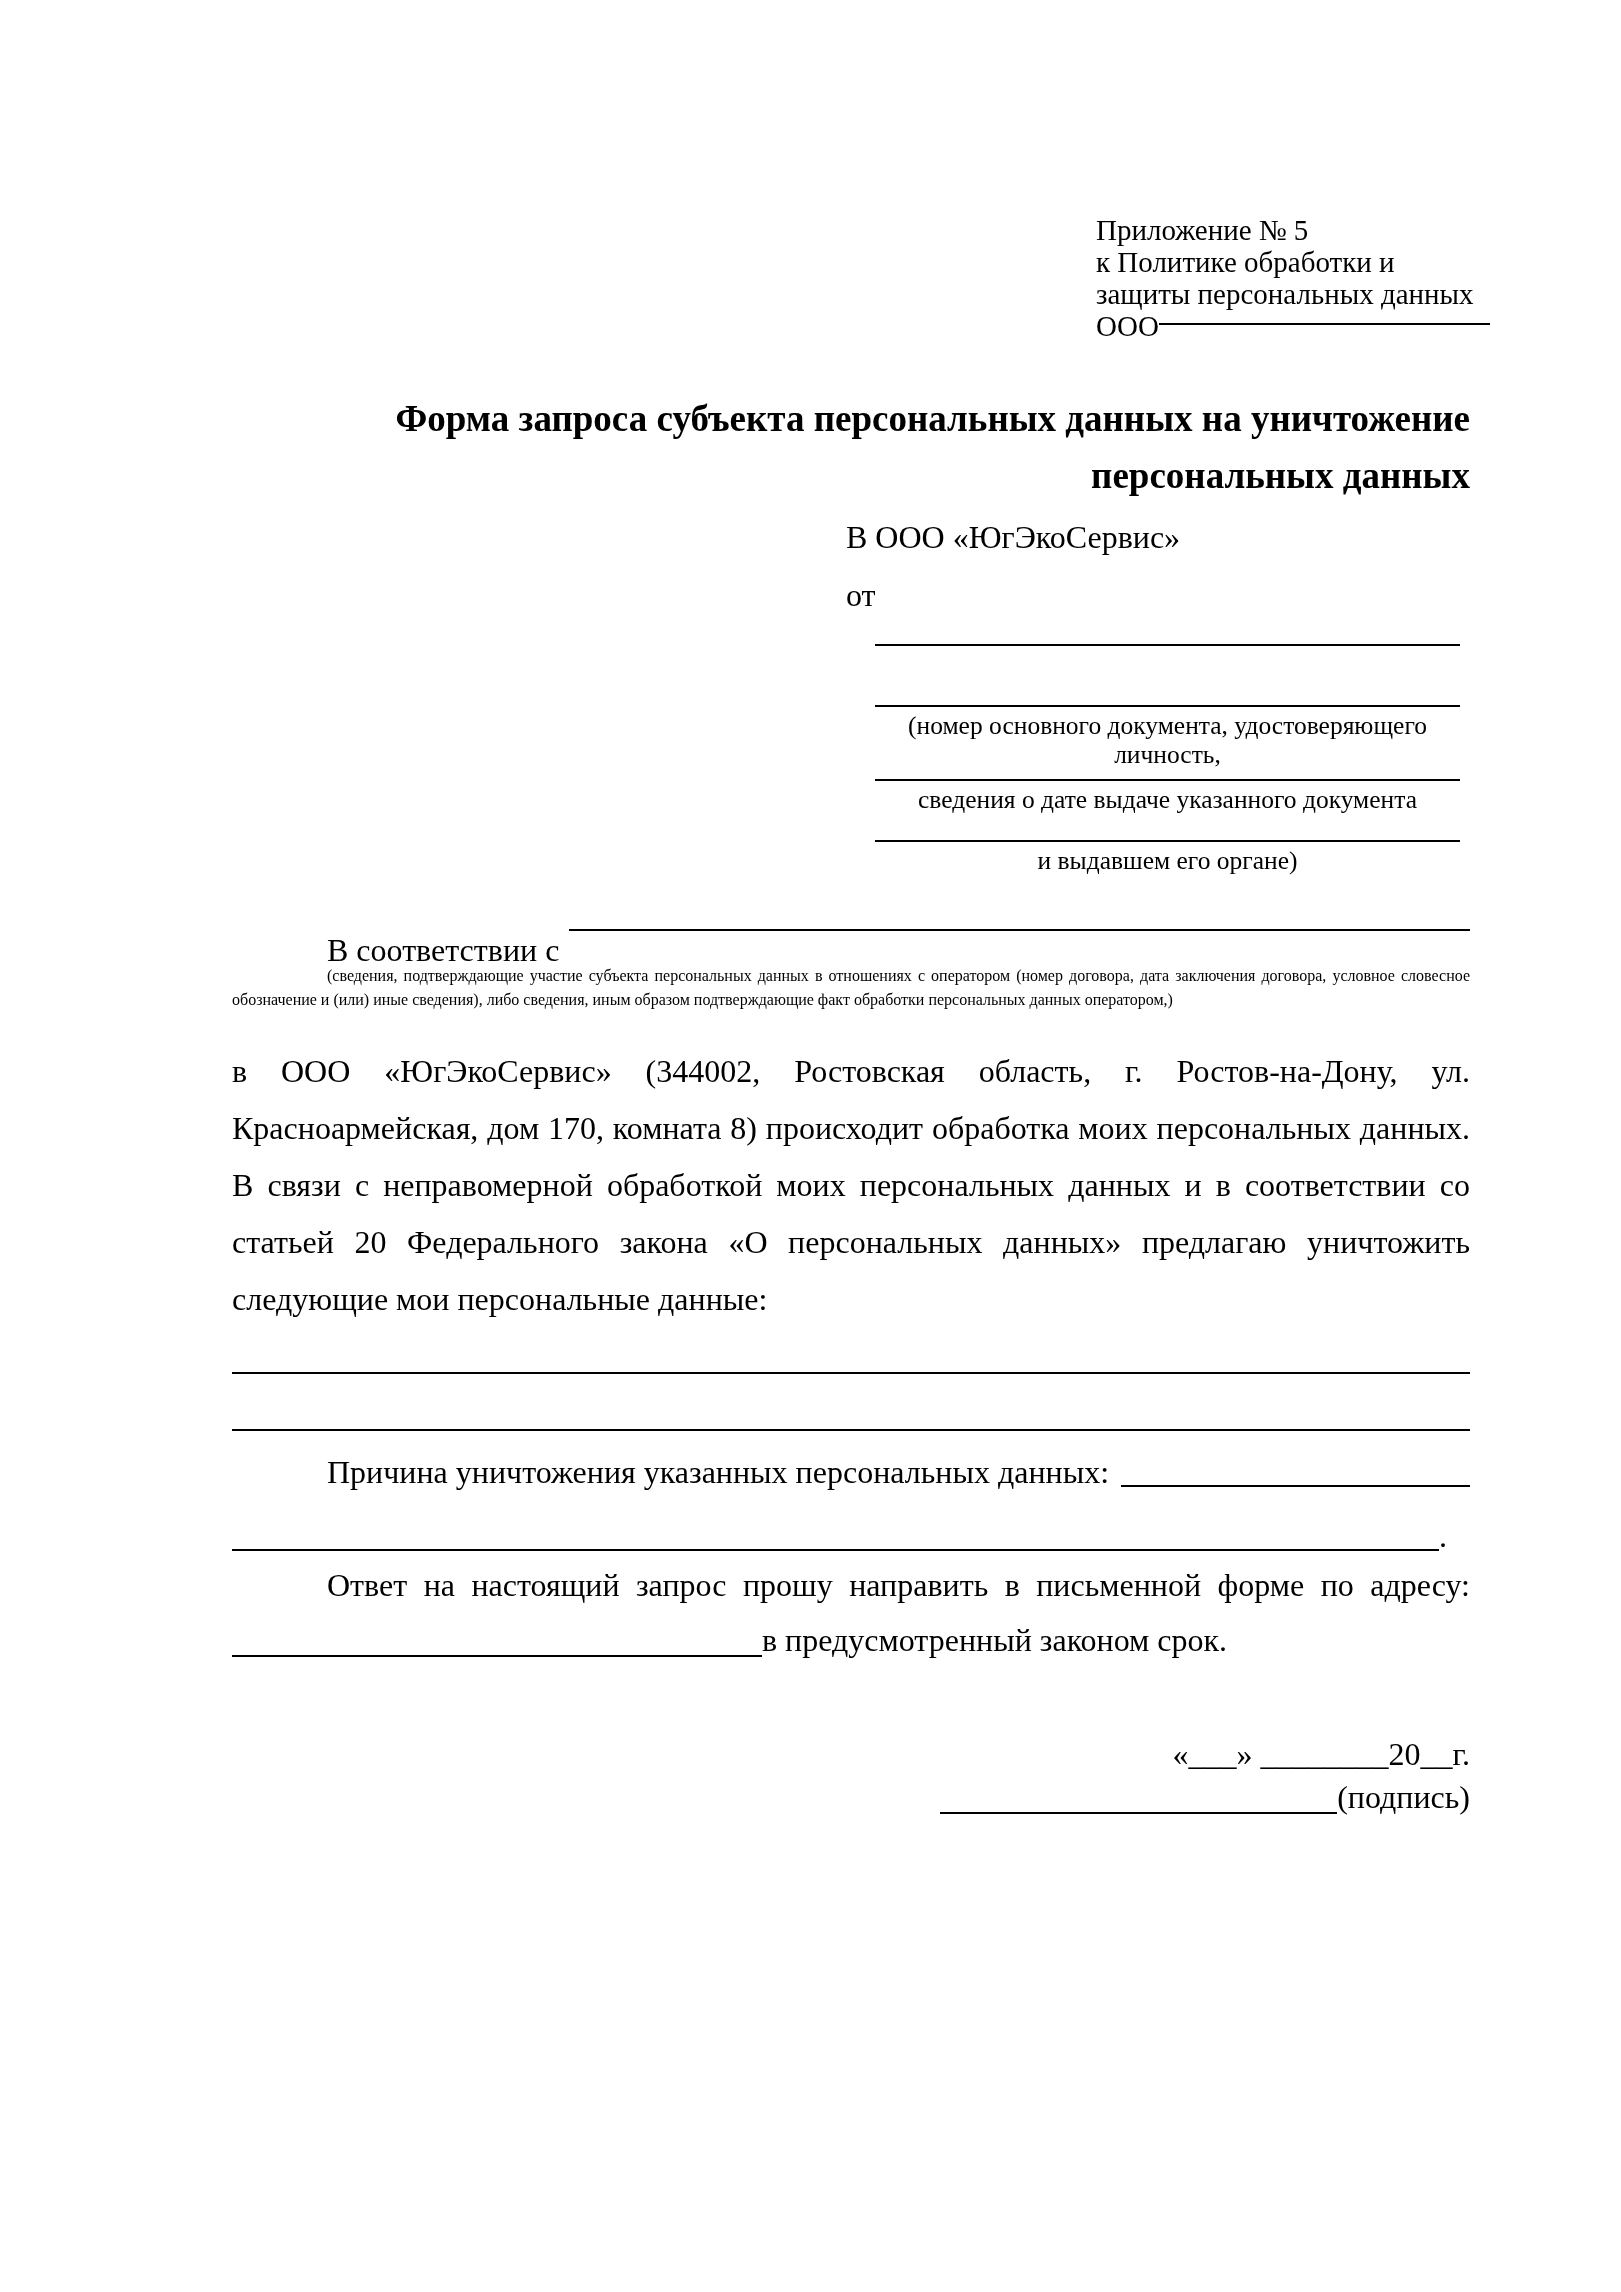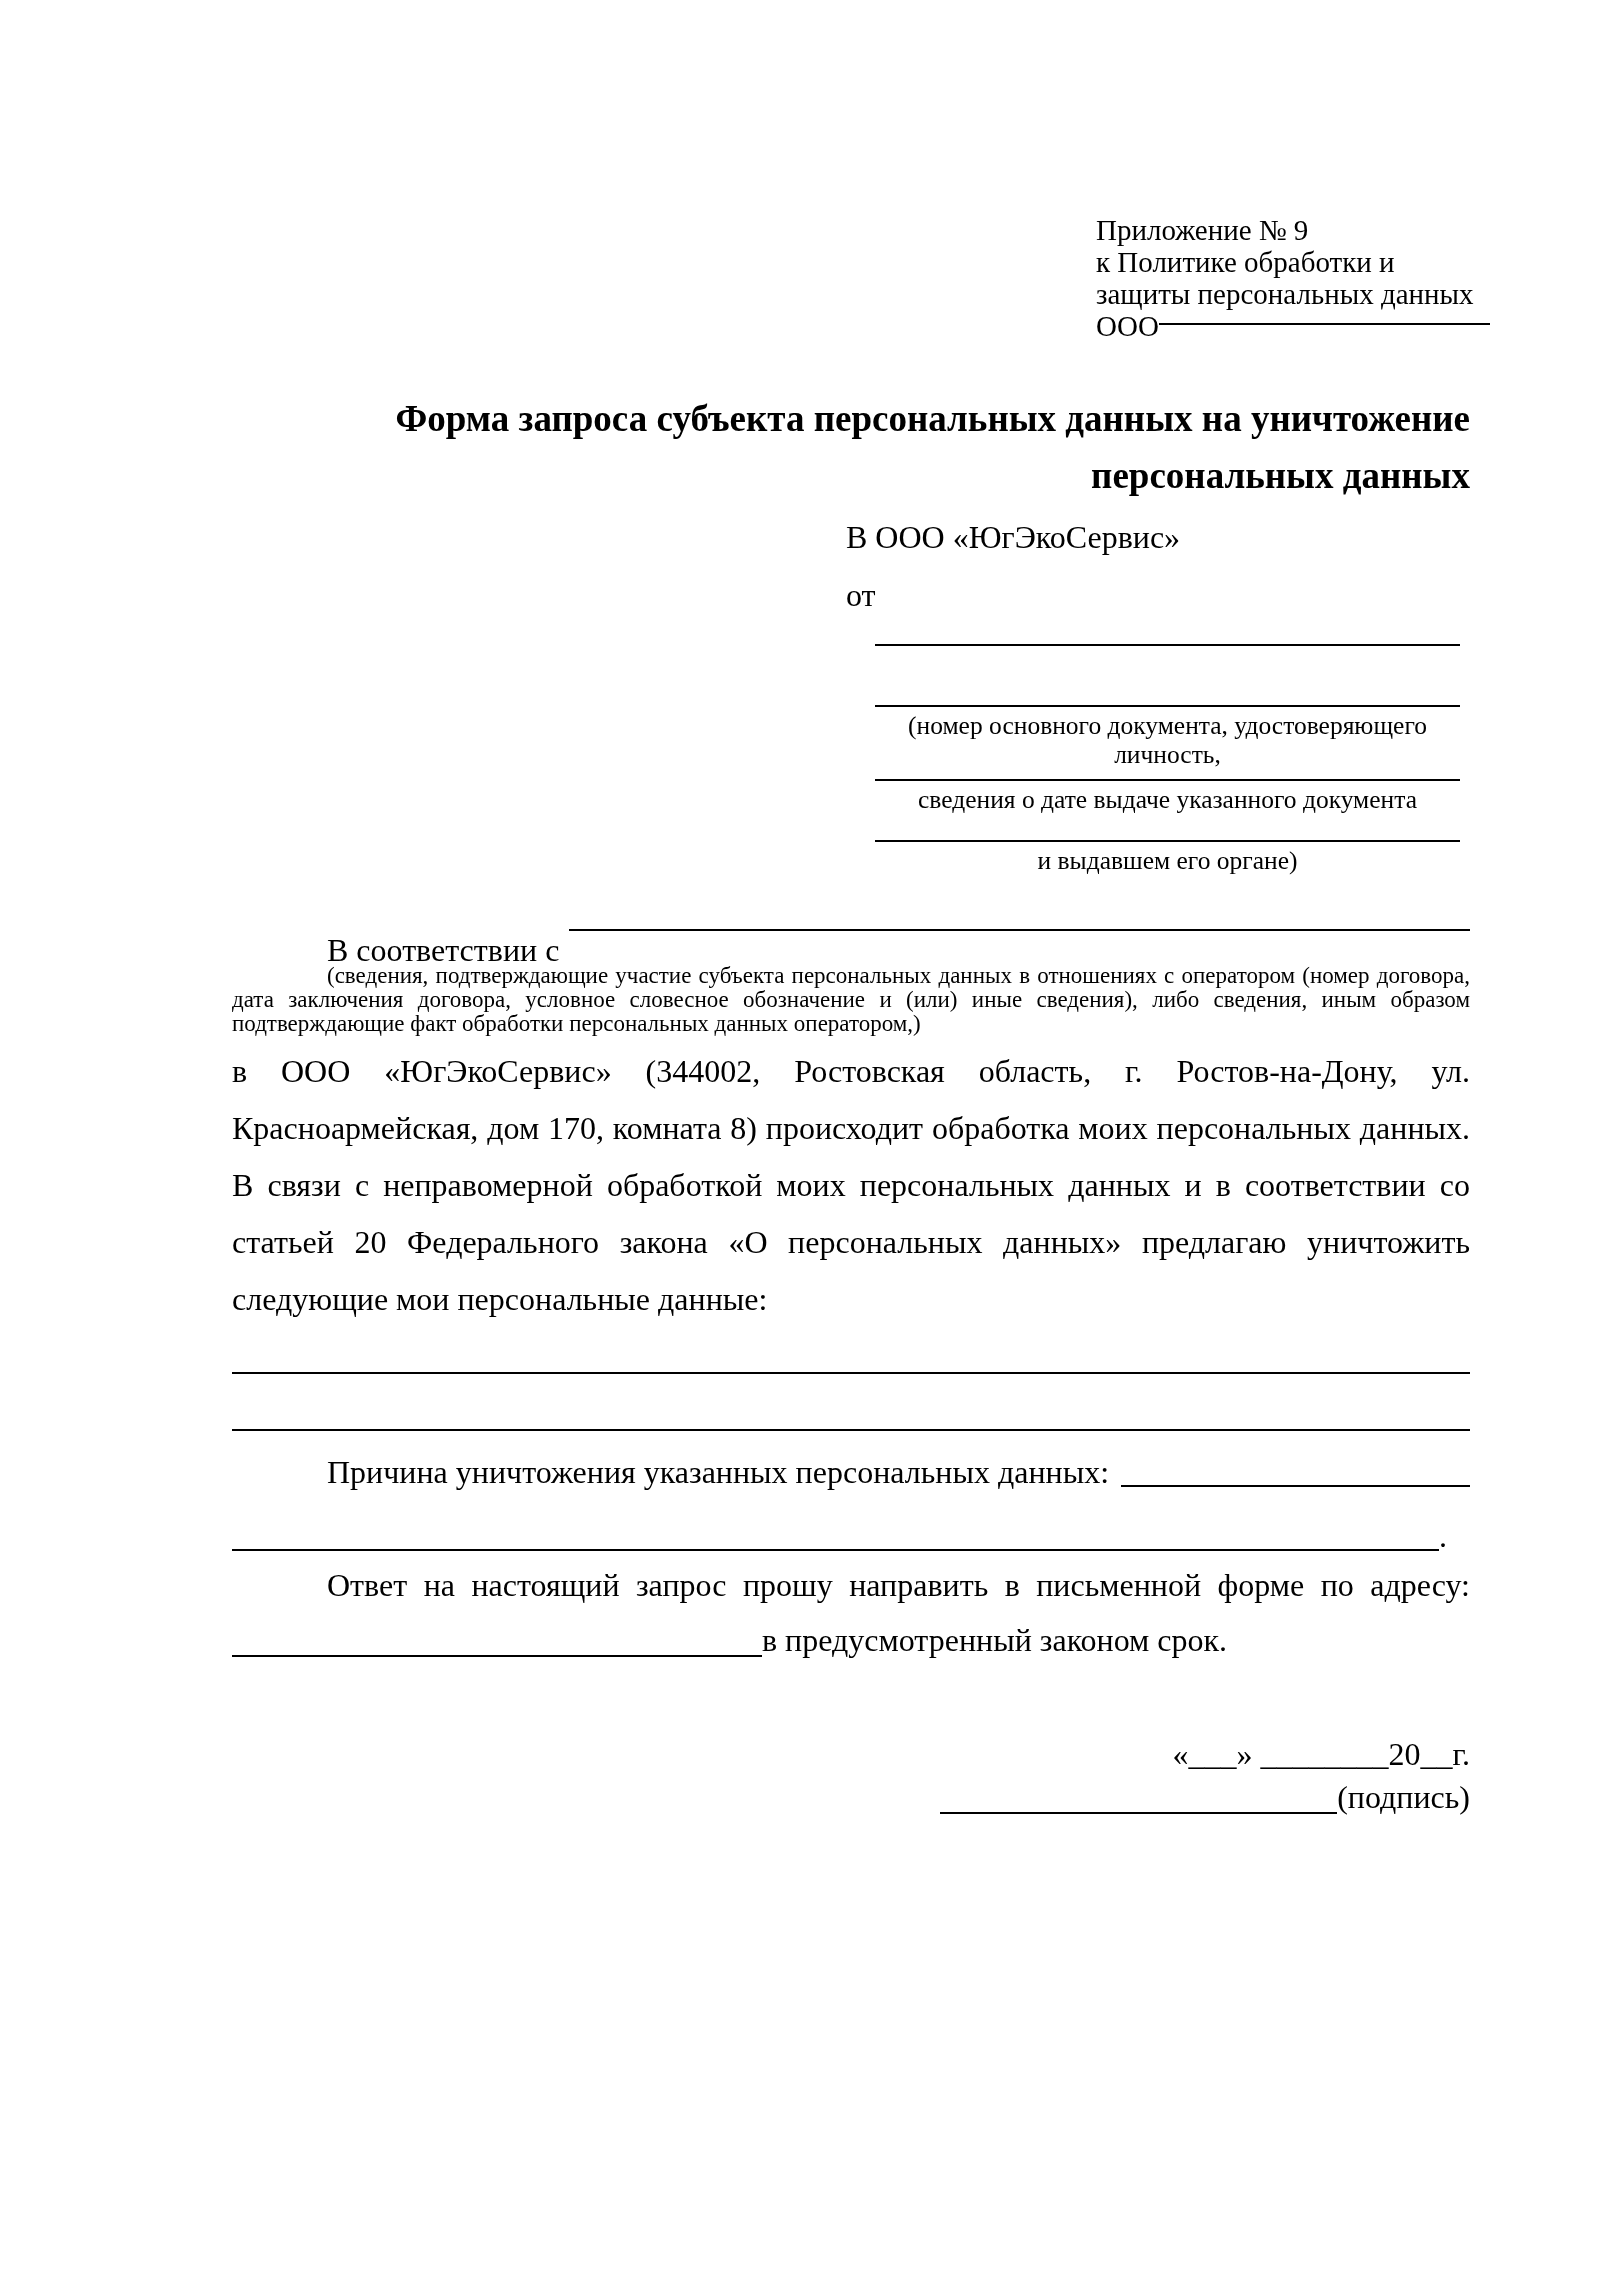--- a/index.html
+++ b/index.html
@@ -23,21 +23,21 @@
   
   .addr-line{left:846px;width:585px;font-size:32px;line-height:39px;}
   .rule{height:0;border-top:2.9px solid #000;}
   .addr-rule{left:875px;width:585px;}
   .addr-caption{left:875px;width:585px;text-align:center;font-size:25.5px;line-height:29px;}
   
   .accordance{left:232px;top:929px;width:1238px;display:flex;align-items:flex-start;
     font-size:32px;line-height:43px;padding-left:95px;box-sizing:border-box;}
   .accordance .lead{white-space:nowrap;margin-right:9.8px;}
   .accordance .fill{flex:1;margin-bottom:4.9px;}
-  .note{left:232px;top:964px;width:1238px;font-size:23px;line-height:24px;
+  .note{left:232px;top:964px;width:1238px;font-size:16px;line-height:24px;
     text-align:justify;text-indent:95px;}
   
   .body-par{left:232px;top:1043px;width:1238px;font-size:32px;line-height:57px;
     text-align:justify;}
   .full-rule{left:232px;width:1238px;}
   
   .reason-row{left:232px;top:1453px;width:1238px;display:flex;align-items:flex-end;
     font-size:32px;line-height:39px;padding-left:95px;box-sizing:border-box;}
   .reason-row .label{white-space:nowrap;margin-right:11.8px;}
   .reason-row .fill{flex:1;margin-bottom:4.9px;}
@@ -55,21 +55,21 @@
     justify-content:space-between;align-items:flex-end;font-size:32px;line-height:43px;flex-direction:column;}
   .sig-group{display:flex;}
   .sig-group .fill{width:397px;margin-bottom:4.9px;}
 </style>
 </head>
 <body>
 
 <div class="page">
 
   <div class="abs appendix">
-    <div>Приложение № 9</div>
+    <div>Приложение № 5</div>
     <div>к Политике обработки и</div>
     <div>защиты персональных данных</div>
     <div class="ooo-row">
       <span>ООО</span>
       <span class="fill"></span>
     </div>
   </div>
 
   <div class="abs doc-title">Форма запроса субъекта персональных данных на уничтожение персональных данных</div>
 

